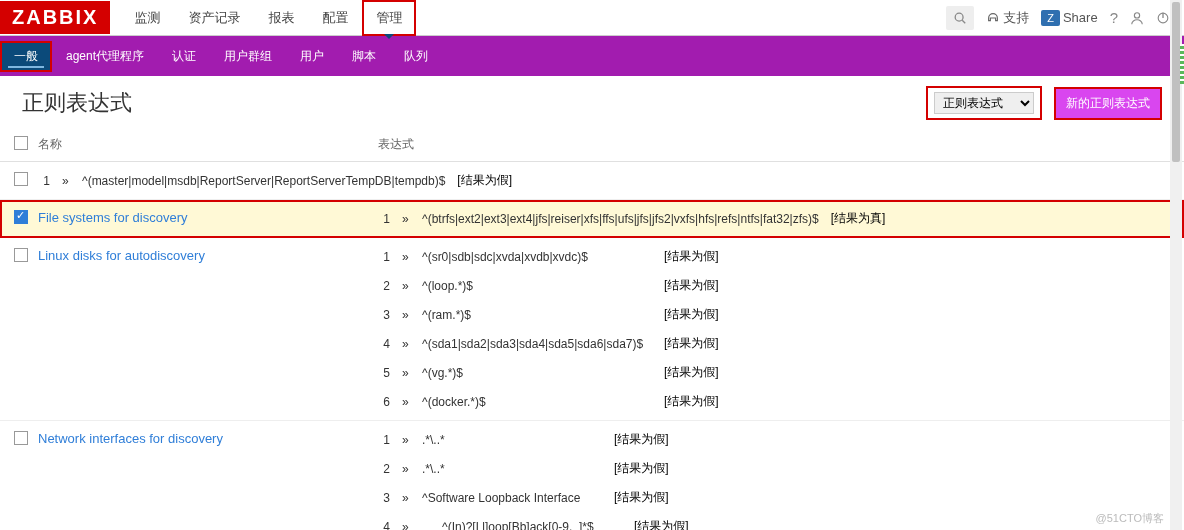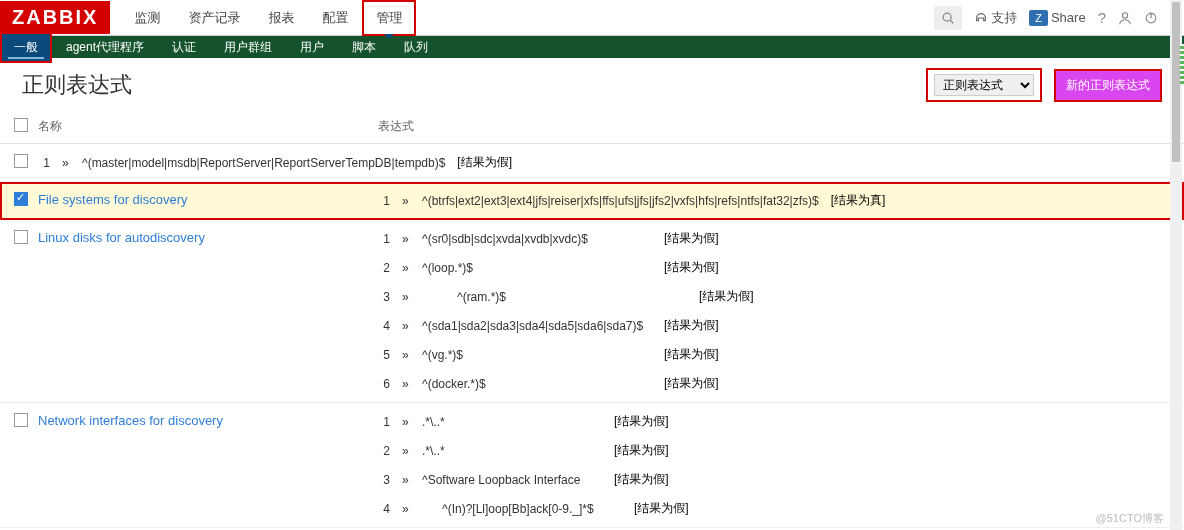--- a/index.html
+++ b/index.html
@@ -3,25 +3,25 @@
 <meta charset="utf-8">
 <style>
 * { margin: 0; padding: 0; box-sizing: border-box; }
 body { font-family: Arial, "Microsoft YaHei", sans-serif; font-size: 13px; color: #333; background: #fff; width: 1184px; }
 .topbar { background: #fff; display: flex; align-items: center; border-bottom: 1px solid #ccc; height: 36px; }
 .logo { background: #d40000; color: #fff; font-weight: bold; font-size: 20px; padding: 5px 12px; letter-spacing: 2px; margin-right: 10px; }
 .topnav { display: flex; flex: 1; }
 .topnav-item { padding: 9px 14px; font-size: 13px; color: #444; cursor: pointer; position: relative; }
 .topnav-item.hl { border: 2px solid #d40000; padding: 7px 12px; }
 .topnav-item.hl::after { content: ""; position: absolute; bottom: -10px; left: 50%; margin-left: -5px; border: 5px solid transparent; border-top-color: #0b4a7a; }
-.topright { display: flex; align-items: center; gap: 12px; padding-right: 26px; margin-left: 8px; }
+.topright { display: flex; align-items: center; gap: 12px; padding-right: 14px; margin-left: 8px; }
 .srch { background: #eee; width: 28px; height: 24px; display: flex; align-items: center; justify-content: center; border-radius: 2px; }
 .tri { color: #555; font-size: 13px; display: flex; align-items: center; gap: 3px; }
 .share { background: #2f6fb0; color: #fff; font-size: 11px; padding: 2px 6px; border-radius: 2px; }
-.subnav { background: #14532d; display: flex; padding-left: 0; height: 22px; align-items: center; }
+.subnav { background: #a21caf; display: flex; padding-left: 0; height: 40px; align-items: center; }
 .subnav-item { color: #fff; font-size: 12px; padding: 4px 14px; cursor: pointer; }
 .subnav-item.hl { border: 2px solid #d40000; padding: 5px 12px; background: #0b4a7a; position: relative; }
 .subnav-item.hl::after { content: ""; position: absolute; bottom: 2px; left: 6px; right: 6px; height: 2px; background: #7fb7e0; }
 .pgtitle-row { display: flex; align-items: center; padding: 10px 22px 8px; }
 .pgtitle { font-size: 22px; font-weight: normal; flex: 1; }
 .selwrap { border: 2px solid #d40000; padding: 4px 6px; margin-right: 12px; }
 .selwrap select { font-size: 12px; padding: 2px 4px; border: 1px solid #ccc; width: 100px; }
 .newbtn { background: #d946ef; border: 2px solid #d40000; color: #fff; padding: 6px 10px; font-size: 12px; cursor: pointer; }
 .tbl { width: 100%; }
 .thead { display: flex; padding: 8px 14px; color: #666; font-size: 12px; border-bottom: 1px solid #e0e0e0; }
@@ -161,21 +161,21 @@
               </div>
               <div class="exprline">
                 <span class="n">2</span>
                 <span class="arr">»</span>
                 <span class="ptn" style="min-width: 230px;">^(loop.*)$</span>
                 <span class="res">[结果为假]</span>
               </div>
               <div class="exprline">
                 <span class="n">3</span>
                 <span class="arr">»</span>
-                <span class="ptn" style="min-width: 230px; margin-left: 35px;">^(ram.*)$</span>
+                <span class="ptn" style="min-width: 230px;">^(ram.*)$</span>
                 <span class="res">[结果为假]</span>
               </div>
               <div class="exprline">
                 <span class="n">4</span>
                 <span class="arr">»</span>
                 <span class="ptn" style="min-width: 230px;">^(sda1|sda2|sda3|sda4|sda5|sda6|sda7)$</span>
                 <span class="res">[结果为假]</span>
               </div>
               <div class="exprline">
                 <span class="n">5</span>

